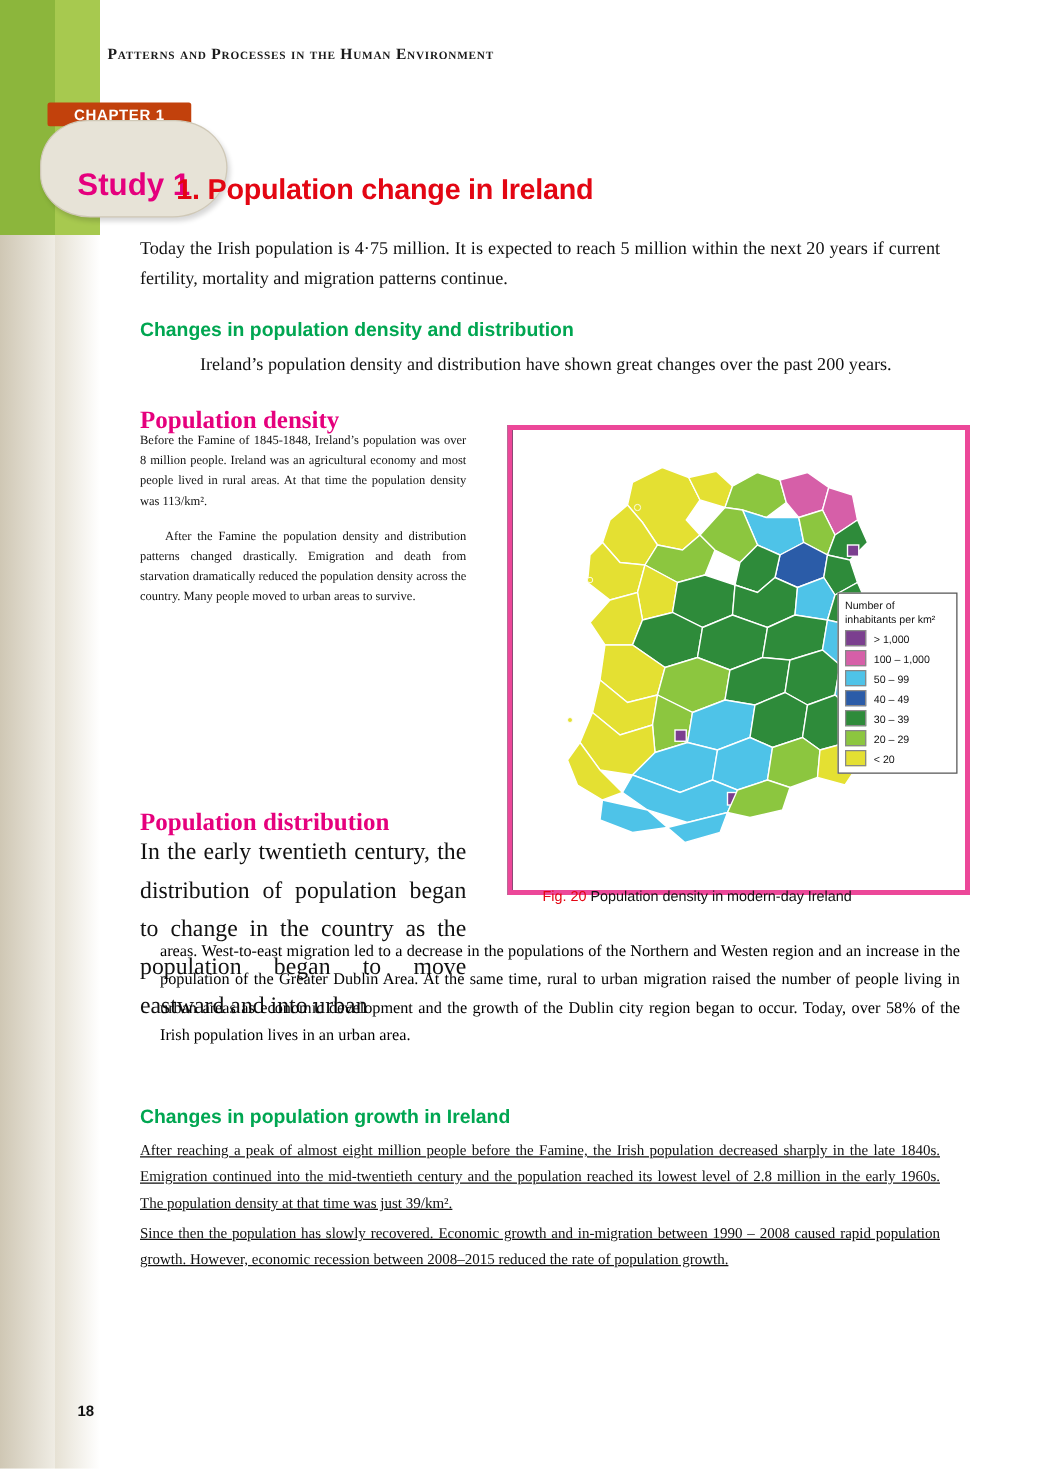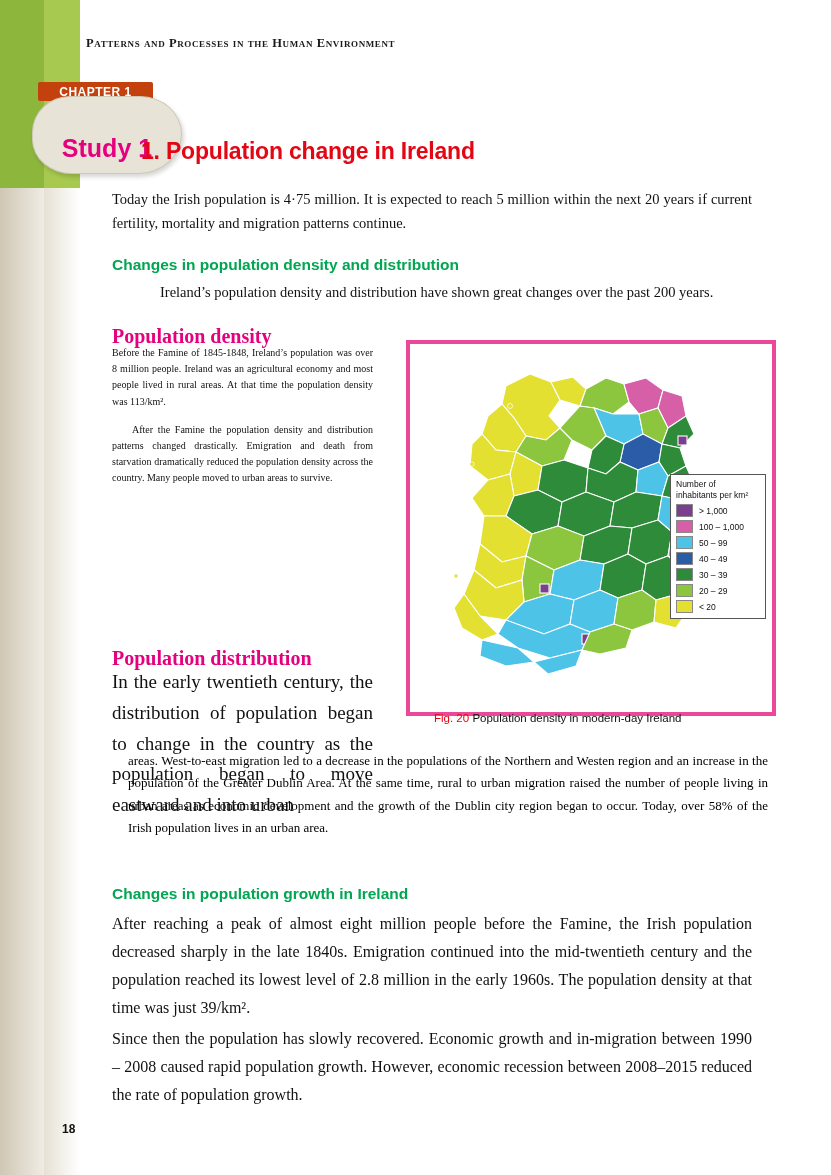--- a/index.html
+++ b/index.html
@@ -116,22 +116,23 @@
   .fullwidth{
     position:absolute;left:0;top:750px;width:640px;
     font-size:13px;line-height:1.73;color:#000000;
     text-align:justify;
     margin-left:16px;
   }
   .fullwidth p{margin:0;}
   .h2b{position:absolute;left:0;top:885px;}
   .body2{
     position:absolute;left:0;top:910px;width:640px;
-    font-size:16px;line-height:1.75;color:#111;
-    text-align:justify;
+    font-size:12px;line-height:1.75;color:#111;
+    text-align:justify;
+    text-decoration:underline;
   }
   .body2 p{margin:0 0 3px 0;}
   
   .figure{
     position:absolute;left:294px;top:340px;
     width:362px;height:368px;
     background:#0f172a;
     border:4px solid #ec4899;
     overflow:hidden;
   }

